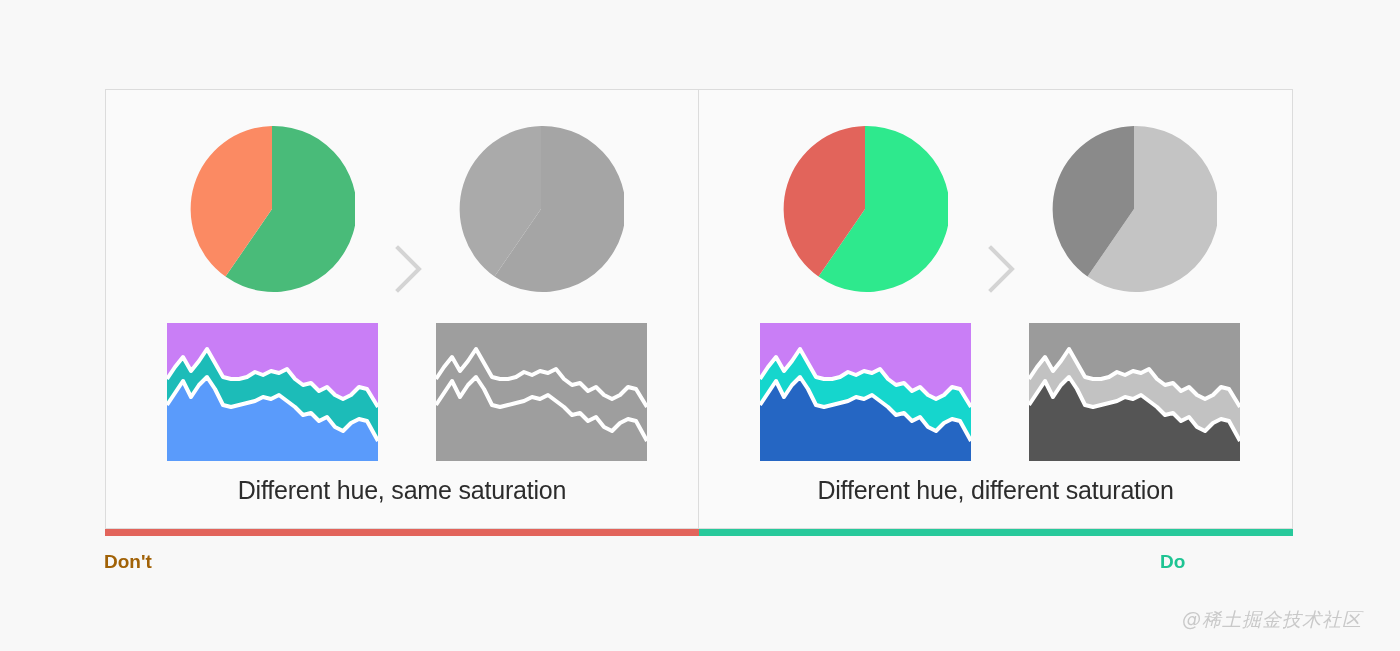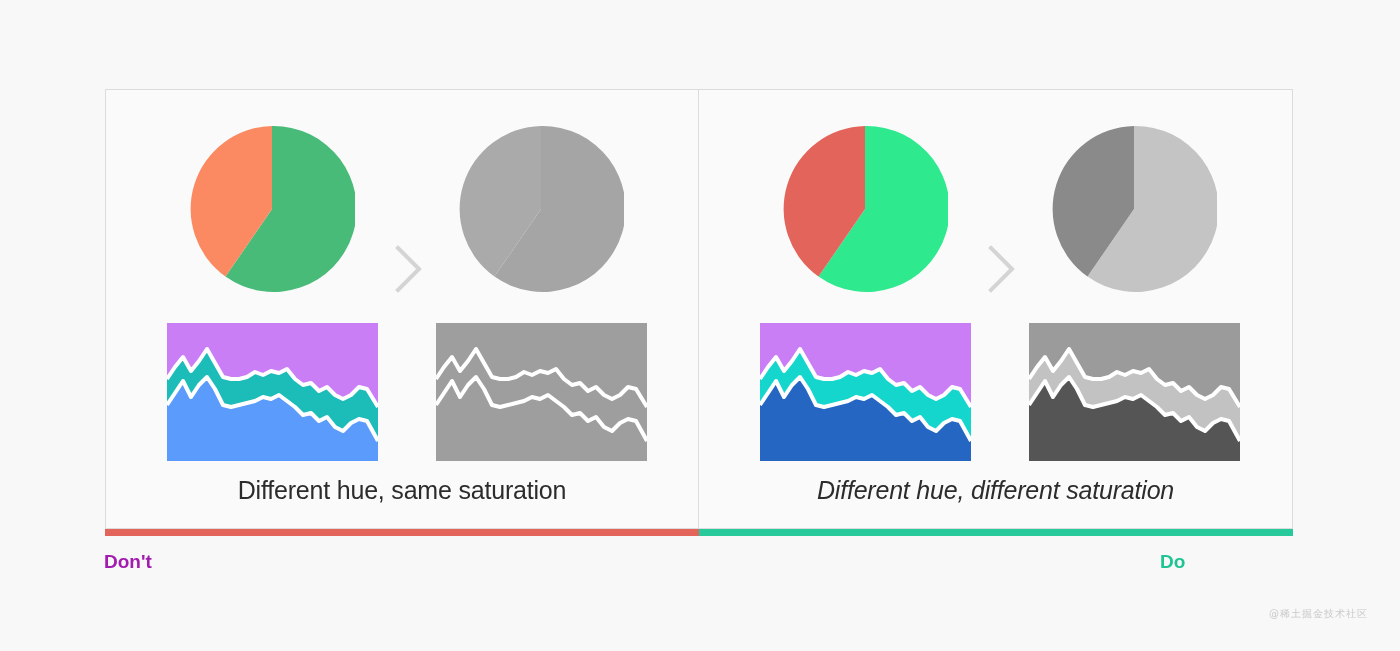--- a/index.html
+++ b/index.html
@@ -26,21 +26,21 @@
 
   .panel {
     position: relative;
     width: 594px;
     height: 440px;
     background: #fafafa;
     border: 1px solid #dcdcdc;
     box-sizing: border-box;
   }
   .panel.left  { border-right: 1px solid #dcdcdc; }
-  .panel.right { border-left: none; font-style: italic; }
+  .panel.right { border-left: none; }
 
   .panel-inner {
     position: absolute;
     inset: 0;
   }
 
   
   .pies-row {
     position: absolute;
     top: 24px;
@@ -118,37 +118,38 @@
 
   .verdict {
     position: absolute;
     top: 551px;
     font-size: 19px;
     font-weight: bold;
     font-family: "Liberation Sans", sans-serif;
   }
   .verdict.dont {
     left: 104px;
-    color: #a21caf;
+    color: #a16207;
   }
   .verdict.do {
     left: 1160px;
     width: 133px;
     text-align: left;
     color: #1ec493;
   }
 
   .watermark {
     position: absolute;
-    right: 32px;
+    right: 38px;
     top: 607px;
-    font-size: 10px;
+    font-size: 19px;
     color: #c9c9c9;
     font-family: "DejaVu Sans", sans-serif;
     letter-spacing: 1px;
+    font-style: italic;
   }
 </style>
 </head>
 <body>
 
 <div id="board">
 
   <div class="panel left">
     <div class="panel-inner">
 

